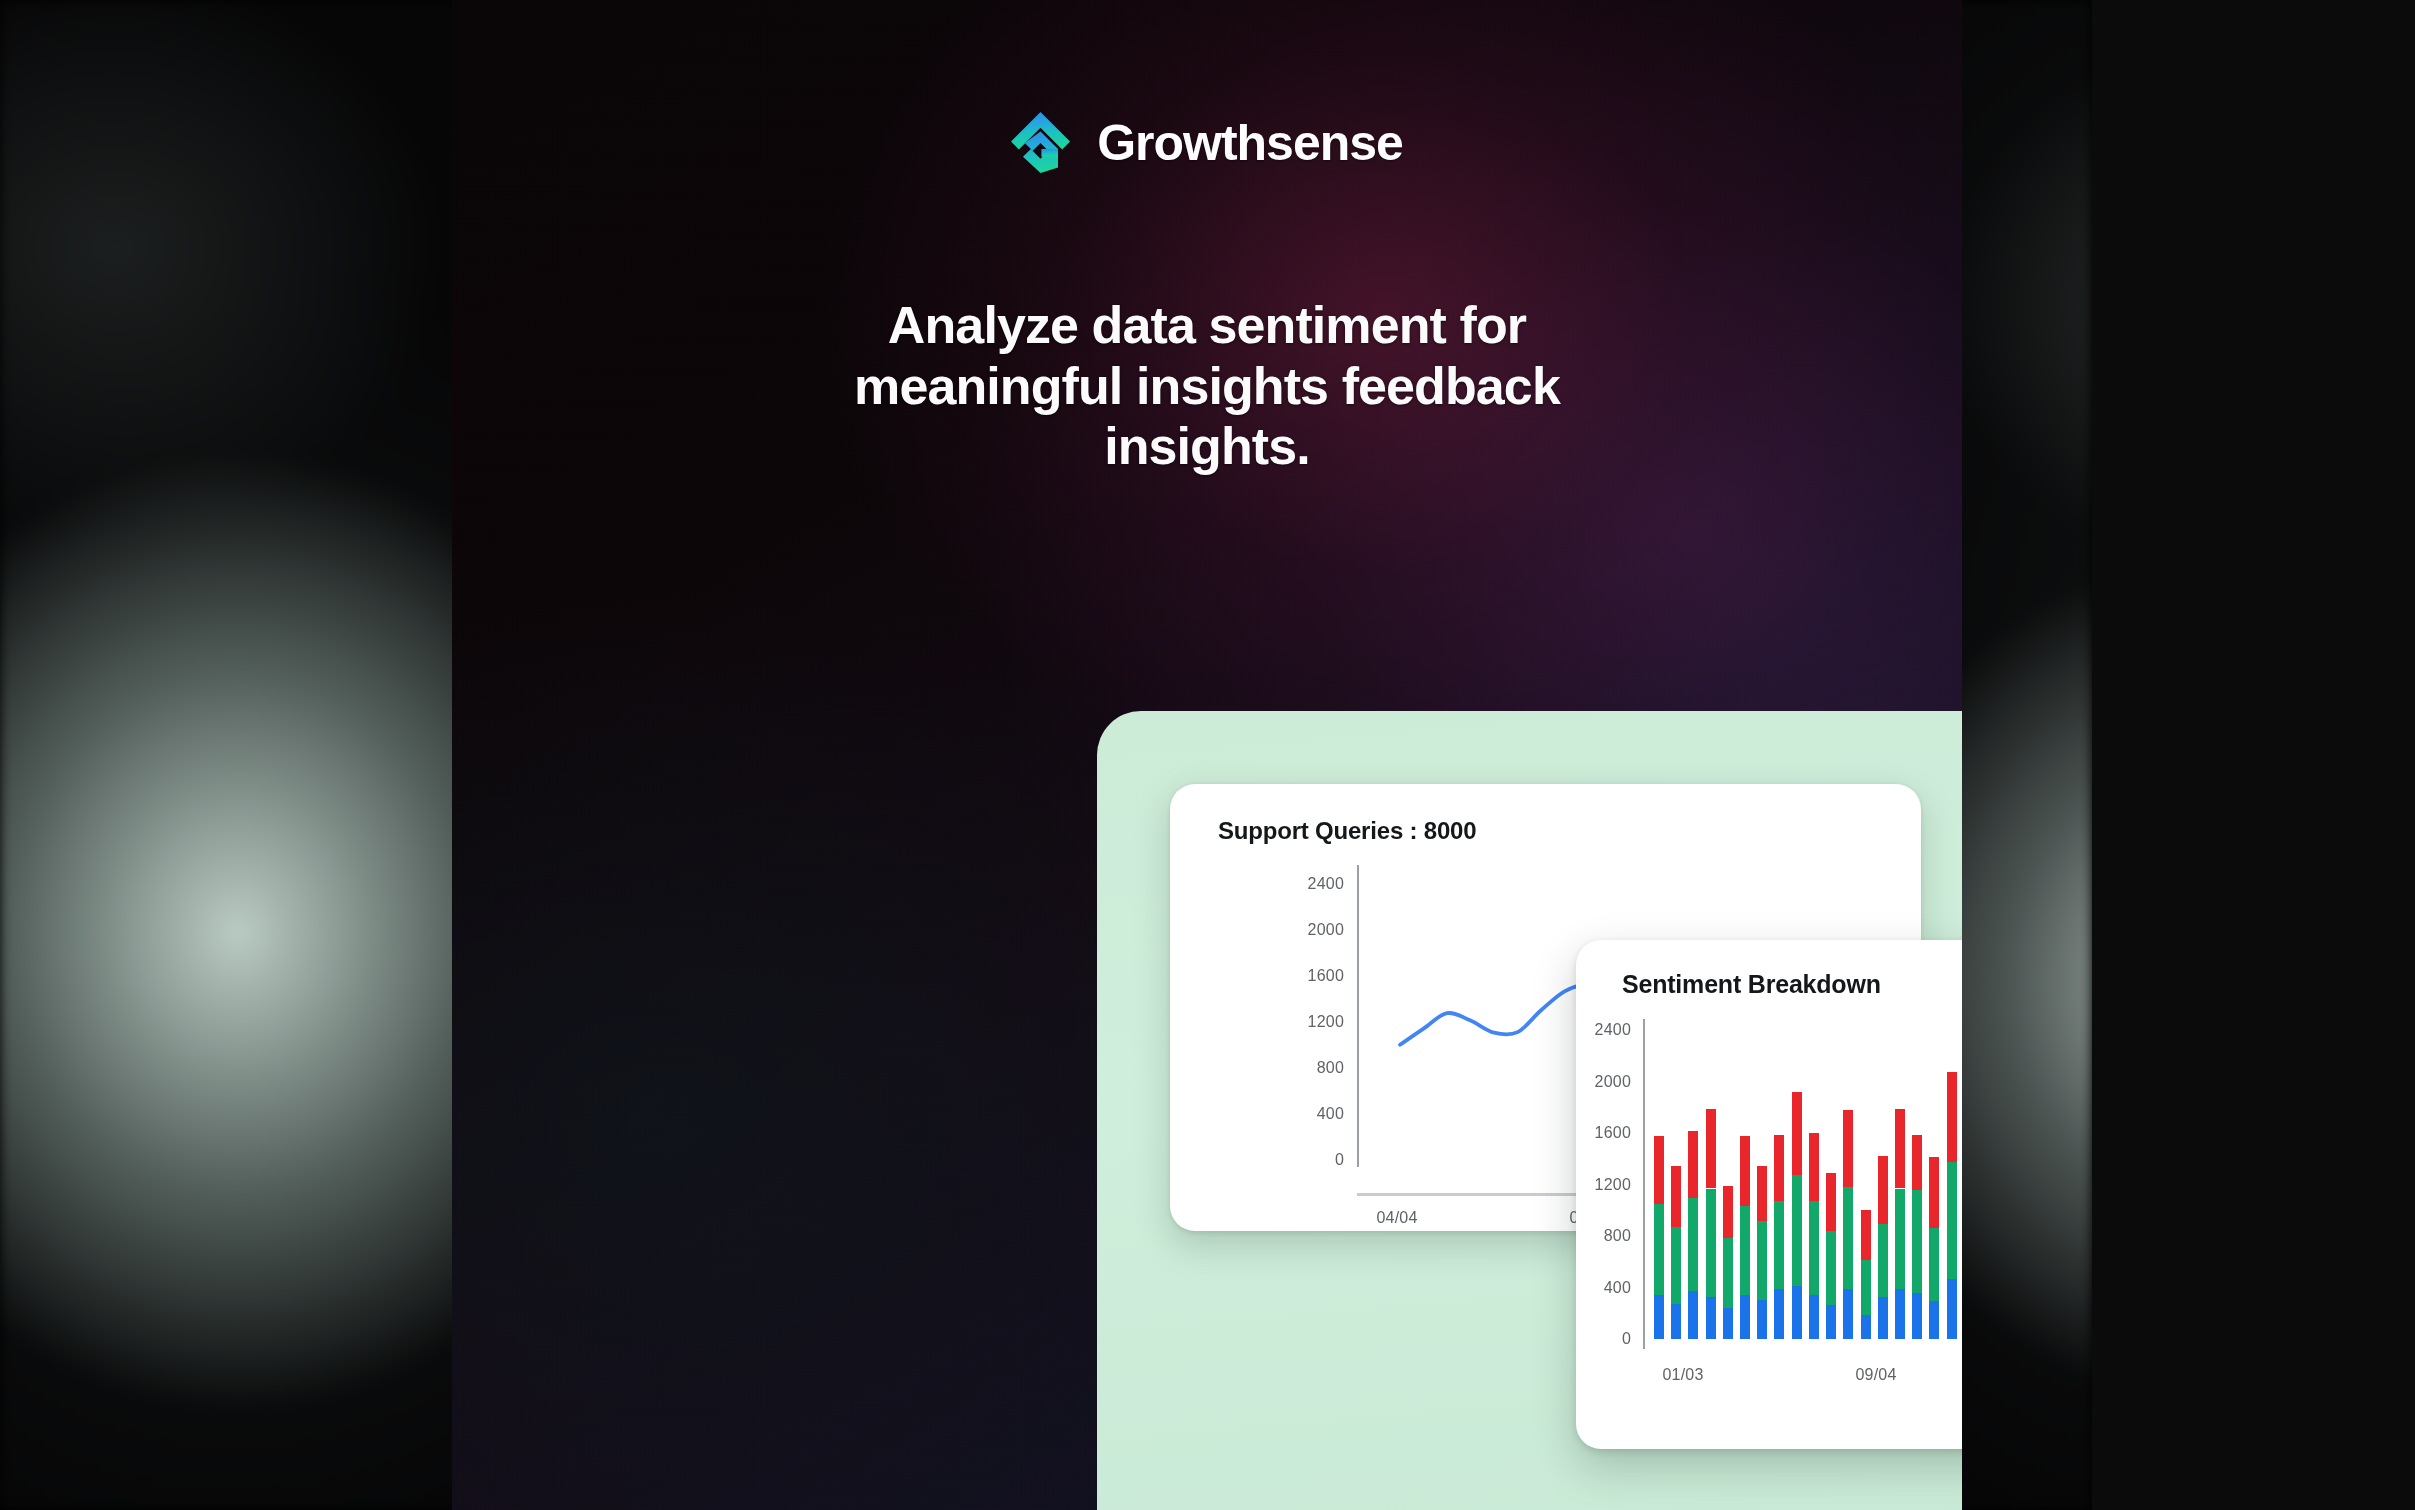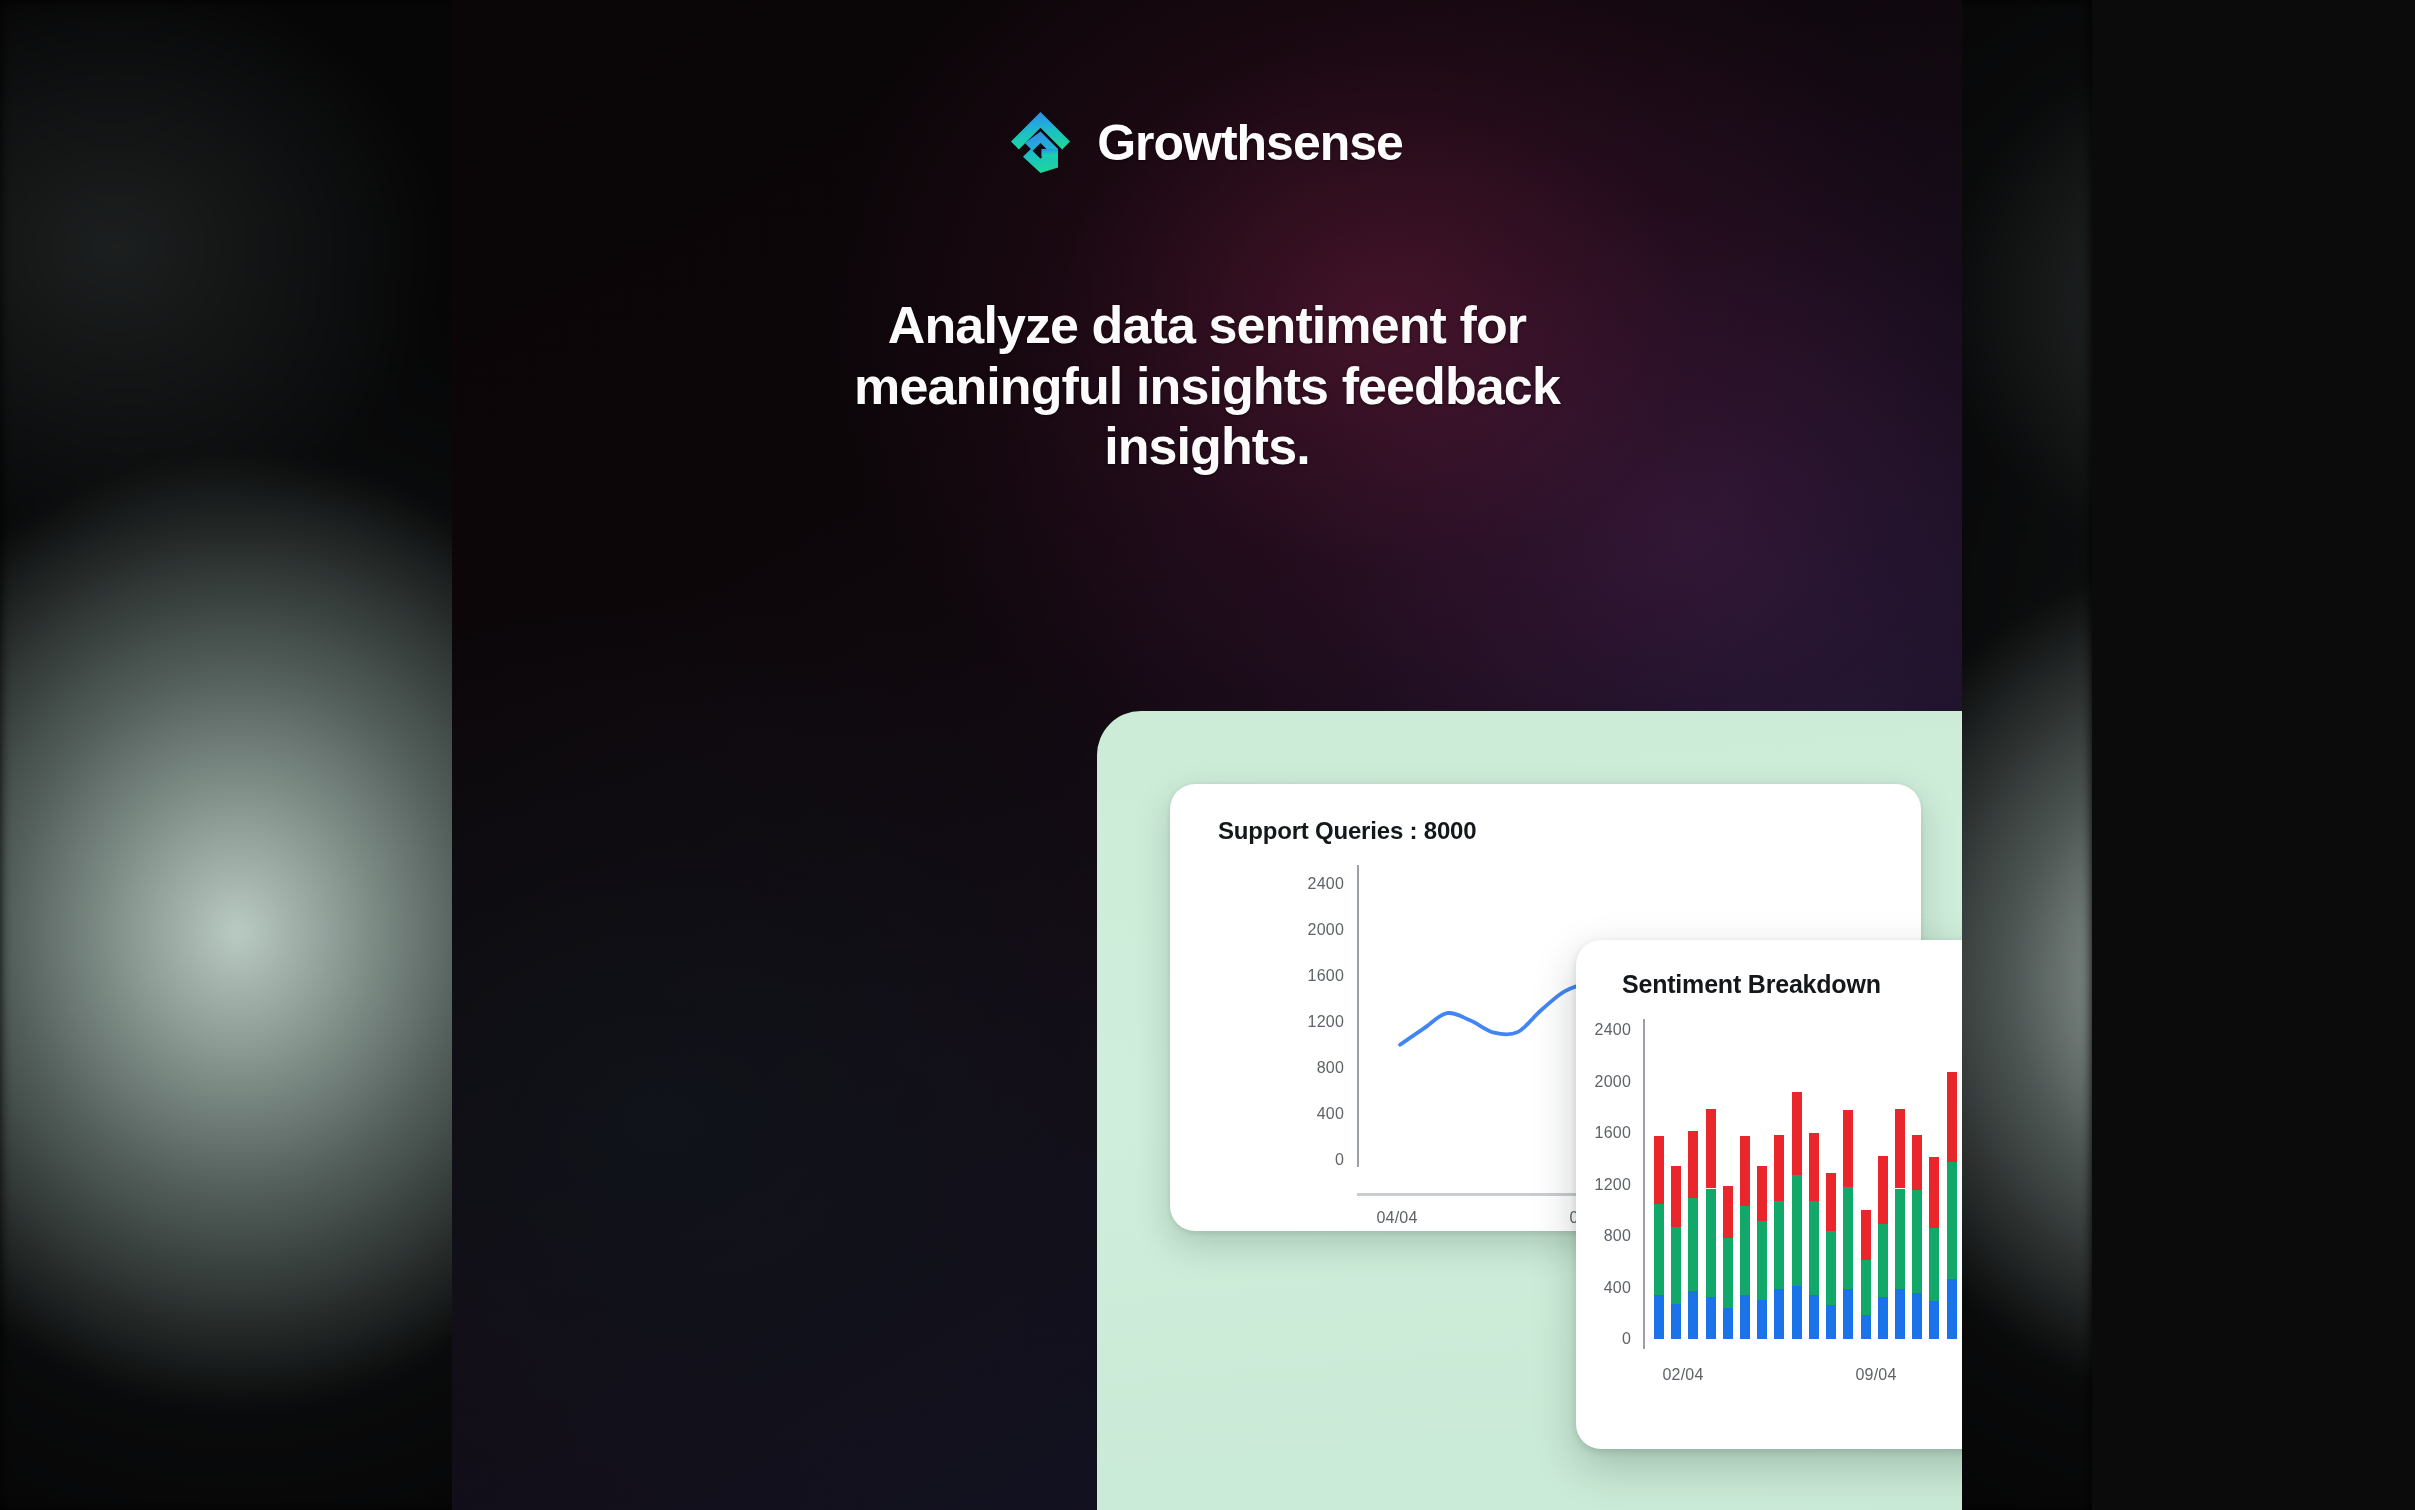--- a/index.html
+++ b/index.html
@@ -195,21 +195,21 @@
       <div class="card-title">Sentiment Breakdown</div>
       <div class="plot" id="plot-bars" style="left:0;top:0;width:751px;height:509px;">
           <div class="axis-v" style="left: 67px; top: 79px; height: 330px;"></div>
           <div class="ytick" style="right: 696px; top: 399px;">0</div>
           <div class="ytick" style="right: 696px; top: 348px;">400</div>
           <div class="ytick" style="right: 696px; top: 296px;">800</div>
           <div class="ytick" style="right: 696px; top: 245px;">1200</div>
           <div class="ytick" style="right: 696px; top: 193px;">1600</div>
           <div class="ytick" style="right: 696px; top: 142px;">2000</div>
           <div class="ytick" style="right: 696px; top: 90px;">2400</div>
-          <div class="xtick" style="left: 107px; top: 426px;">02/04</div>
+          <div class="xtick" style="left: 107px; top: 426px;">01/03</div>
           <div class="xtick" style="left: 300px; top: 426px;">09/04</div>
           <div class="bar-col" style="left: 78px; top: 90px; bottom: auto; height: 330px; width: 10px;">
             <div class="seg" style="bottom: 21px; height: 44px; background: rgb(26, 115, 232);"></div>
             <div class="seg" style="bottom: 65px; height: 91px; background: rgb(17, 168, 106);"></div>
             <div class="seg" style="bottom: 156px; height: 68px; background: rgb(232, 38, 44);"></div>
           </div>
           <div class="bar-col" style="left: 95px; top: 90px; bottom: auto; height: 330px; width: 10px;">
             <div class="seg" style="bottom: 21px; height: 35px; background: rgb(26, 115, 232);"></div>
             <div class="seg" style="bottom: 56px; height: 77px; background: rgb(17, 168, 106);"></div>
             <div class="seg" style="bottom: 133px; height: 61px; background: rgb(232, 38, 44);"></div>

